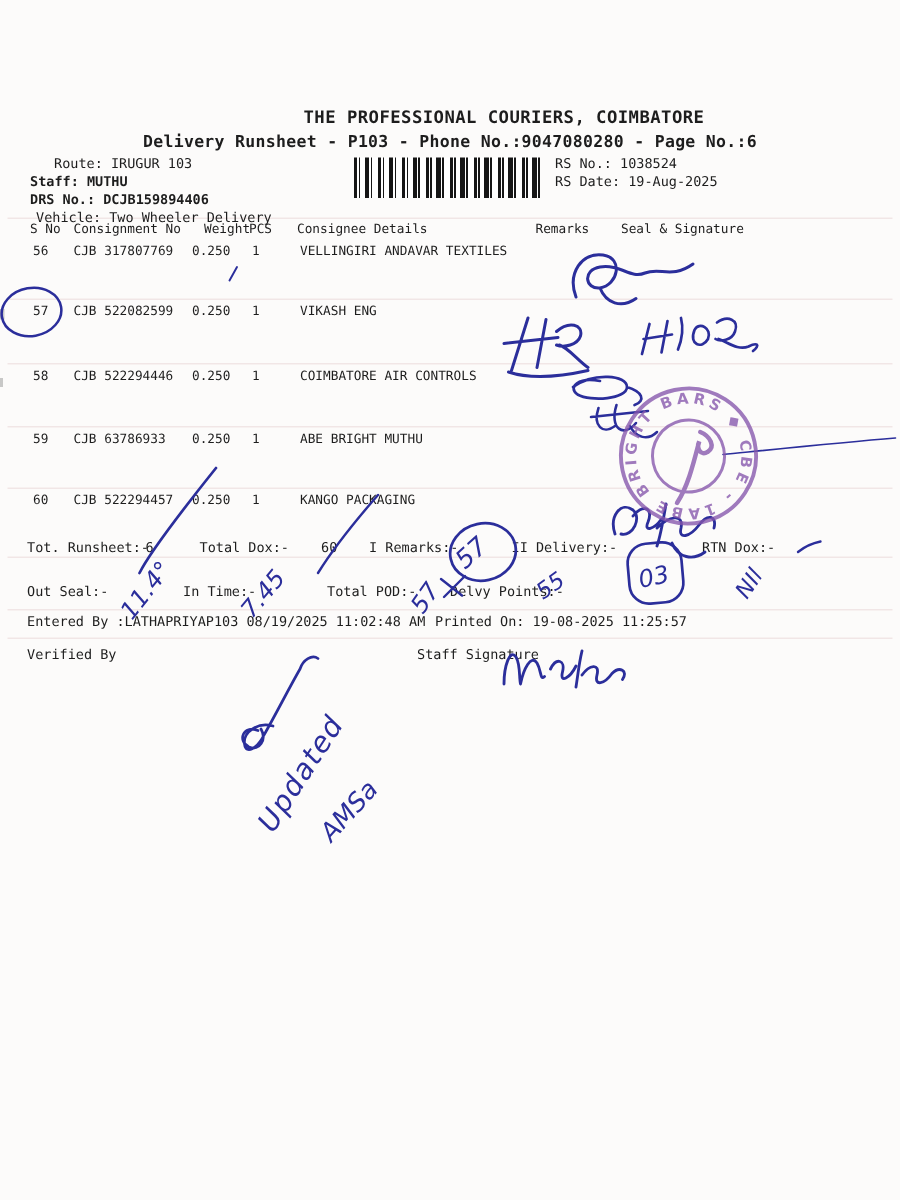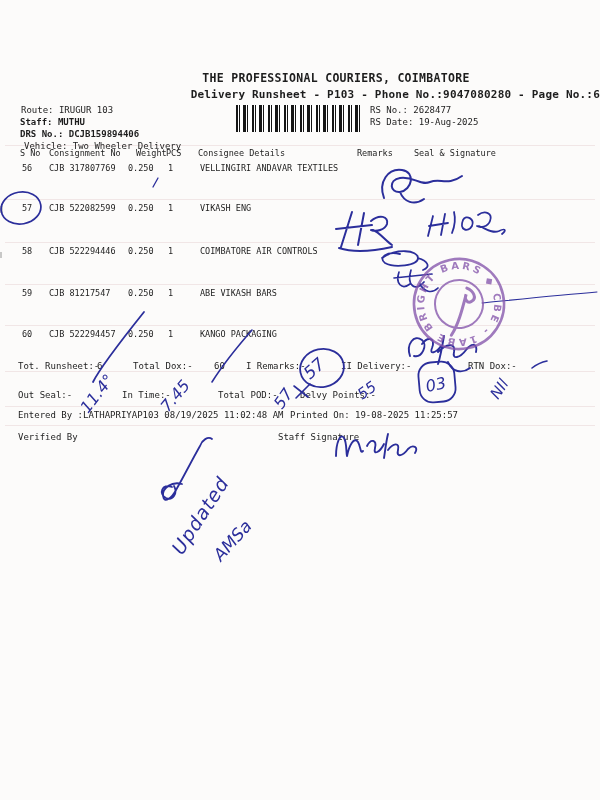--- a/index.html
+++ b/index.html
@@ -3,21 +3,21 @@
 <meta charset="utf-8">
 <style>
   html,body{margin:0;padding:0;background:#e8e8e8;}
   .page{position:relative;width:600px;height:800px;background:#fcfbfa;overflow:hidden;
         font-family:"DejaVu Sans Mono",monospace;color:#1d1d1d;}
   .t{position:absolute;font-size:9px;line-height:11px;white-space:pre;}
   .tt{position:absolute;font-size:8.5px;line-height:10px;white-space:pre;}
   .b{font-weight:bold;}
   .ctr{left:0;width:600px;text-align:center;}
   .title{font-size:11.5px;letter-spacing:.3px;padding-left:36px;}
-  .subtitle{font-size:11px;letter-spacing:.2px;text-align:right;}
+  .subtitle{font-size:11px;letter-spacing:.2px;}
   .rule{position:absolute;left:5px;right:5px;height:1px;background:rgba(200,148,148,.20);}
   .barcode{position:absolute;left:236px;top:105px;width:124px;height:27px;
     background:repeating-linear-gradient(90deg,#161616 0 2px,#fff 2px 3px,#161616 3px 4px,#fff 4px 7px,#161616 7px 10px,#fff 10px 11px,#161616 11px 12px,#fff 12px 16px);}
   .ink{position:absolute;left:0;top:0;pointer-events:none;}
   .hand{font-family:"DejaVu Sans",sans-serif;font-style:italic;fill:#2b2e9b;}
   .smudge{position:absolute;background:#8a8a8a;opacity:.45;}
 </style>
 </head>
 <body>
 
@@ -31,28 +31,28 @@
   <div class="rule" style="top:371px"></div>
   <div class="rule" style="top:406px"></div>
   <div class="rule" style="top:425px"></div>
 
   <div class="smudge" style="left:0;top:206px;width:3px;height:7px"></div>
   <div class="smudge" style="left:0;top:252px;width:2px;height:6px"></div>
 
   <div class="t b ctr title" style="top:73px">THE PROFESSIONAL COURIERS, COIMBATORE</div>
   <div class="t b ctr subtitle" style="top:89px">Delivery Runsheet - P103 - Phone No.:9047080280 - Page No.:6</div>
 
-  <div class="t" style="left:21px;top:105px">Route: IRUGUR 103</div>
+  <div class="t" style="left:36px;top:105px">Route: IRUGUR 103</div>
   <div class="t b" style="left:20px;top:117px">Staff: MUTHU</div>
   <div class="t b" style="left:20px;top:129px">DRS No.: DCJB159894406</div>
   <div class="t" style="left:24px;top:141px">Vehicle: Two Wheeler Delivery</div>
 
   <div class="barcode"></div>
 
-  <div class="t" style="left:370px;top:105px">RS No.: 2628477</div>
+  <div class="t" style="left:370px;top:105px">RS No.: 1038524</div>
   <div class="t" style="left:370px;top:117px">RS Date: 19-Aug-2025</div>
 
   <div>
     <span class="tt" style="left:20px;top:148px">S No</span>
     <span class="tt" style="left:49px;top:148px">Consignment No</span>
     <span class="tt" style="left:136px;top:148px">Weight</span>
     <span class="tt" style="left:166px;top:148px">PCS</span>
     <span class="tt" style="left:198px;top:148px">Consignee Details</span>
     <span class="tt" style="left:357px;top:148px">Remarks</span>
     <span class="tt" style="left:414px;top:148px">Seal &amp; Signature</span>
@@ -74,24 +74,24 @@
   </div>
   <div>
     <span class="tt" style="left:22px;top:246px">58</span>
     <span class="tt" style="left:49px;top:246px">CJB 522294446</span>
     <span class="tt" style="left:128px;top:246px">0.250</span>
     <span class="tt" style="left:168px;top:246px">1</span>
     <span class="tt" style="left:200px;top:246px">COIMBATORE AIR CONTROLS</span>
   </div>
   <div>
     <span class="tt" style="left:22px;top:288px">59</span>
-    <span class="tt" style="left:49px;top:288px">CJB 81217547</span>
+    <span class="tt" style="left:49px;top:288px">CJB 63786933</span>
     <span class="tt" style="left:128px;top:288px">0.250</span>
     <span class="tt" style="left:168px;top:288px">1</span>
-    <span class="tt" style="left:200px;top:288px">ABE VIKASH BARS</span>
+    <span class="tt" style="left:200px;top:288px">ABE BRIGHT MUTHU</span>
   </div>
   <div>
     <span class="tt" style="left:22px;top:329px">60</span>
     <span class="tt" style="left:49px;top:329px">CJB 522294457</span>
     <span class="tt" style="left:128px;top:329px">0.250</span>
     <span class="tt" style="left:168px;top:329px">1</span>
     <span class="tt" style="left:200px;top:329px">KANGO PACKAGING</span>
   </div>
 
   <span class="t" style="left:18px;top:361px">Tot. Runsheet:-</span>

